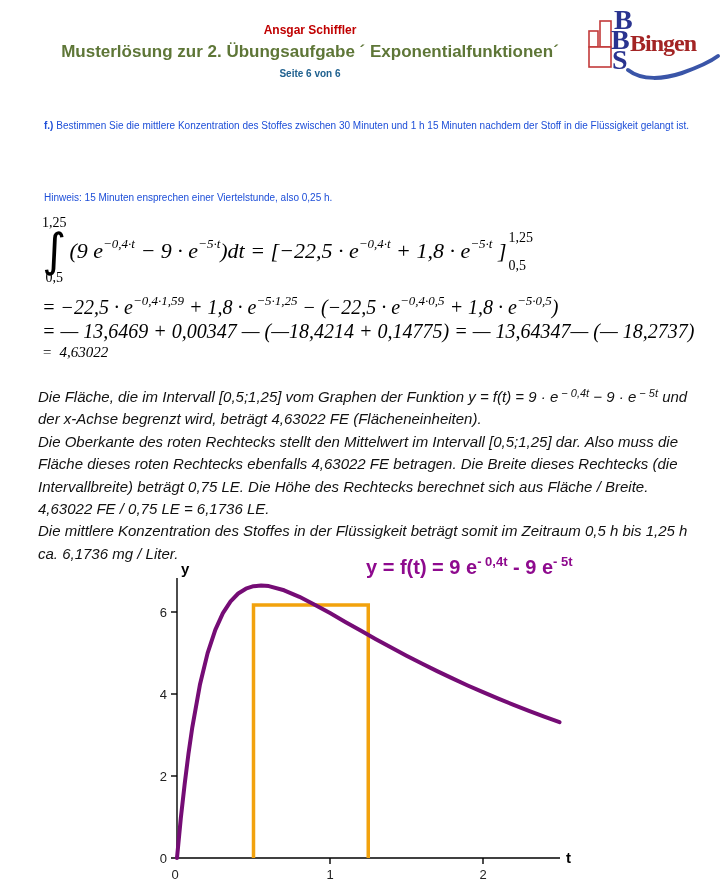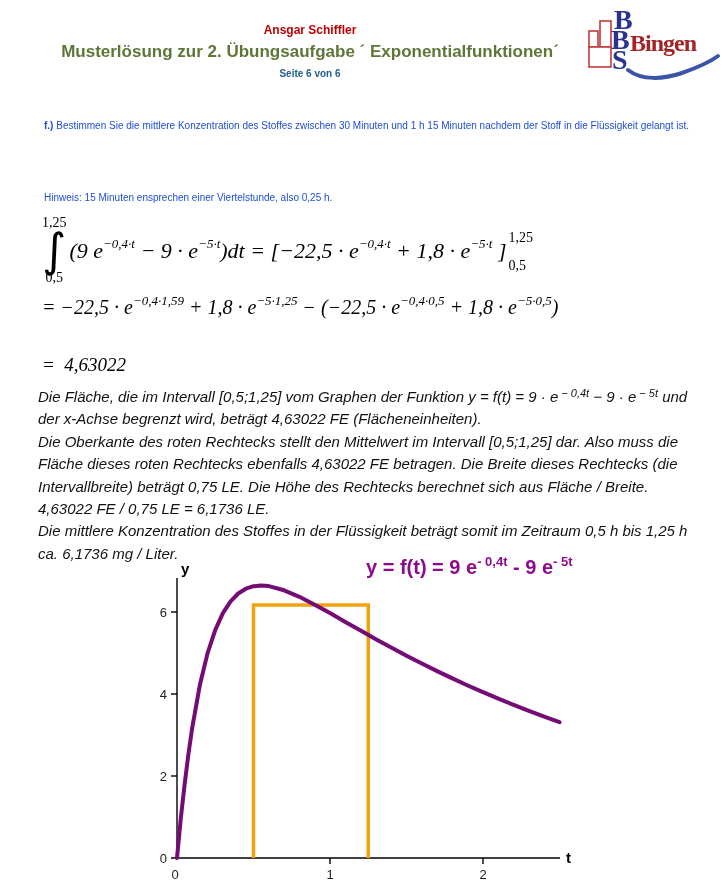--- a/index.html
+++ b/index.html
@@ -24,21 +24,21 @@
   .task{top:104px;}
   .hint{top:176px;}
   .bold{font-weight:bold;}
   
   .math{position:absolute;left:42px;top:210px;width:680px;height:170px;
         font-family:"Liberation Serif",serif;font-style:italic;color:#000;}
   .mline{position:absolute;left:0;white-space:pre-wrap;}
   .mline1{top:6px;display:flex;align-items:center;}
   .mline2{top:86px;font-size:20px;}
   .mline3{top:110px;font-size:20px;}
-  .mline4{top:144px;font-size:19px;}
+  .mline4{top:134px;font-size:15px;}
   .int-group{display:inline-flex;flex-direction:column;align-items:center;margin-right:3px;}
   .int-limit{font-size:14px;font-style:normal;line-height:1;}
   .int-sign{font-family:"DejaVu Sans","DejaVu Serif",serif;font-size:46px;line-height:0.9;font-style:normal;}
   .expr{font-size:22px;}
   .math sup{font-size:13px;line-height:0;vertical-align:10px;}
   .mline2 sup,.mline3 sup,.mline4 sup{vertical-align:9px;}
   .br-stack{display:inline-flex;flex-direction:column;justify-content:space-between;
             height:42px;font-size:14px;font-style:normal;line-height:1;margin-left:2px;transform:translateY(1px);}
   
   .explain{position:absolute;left:38px;top:386px;width:668px;font-size:15px;line-height:22.4px;color:#111;font-style:italic;}
@@ -86,20 +86,21 @@
       <span class="int-sign">∫</span>
       <span class="int-limit">0,5</span>
     </span>
     <span class="expr"><span>(9 e</span><sup>−0,4·t</sup><span> − 9 · e</span><sup>−5·t</sup><span>)dt = [−22,5 · e</span><sup>−0,4·t</sup><span> + 1,8 · e</span><sup>−5·t</sup><span> ]</span></span>
     <span class="br-stack">
       <span>1,25</span>
       <span>0,5</span>
     </span>
   </div>
   <div class="mline mline2"><span>= −22,5 · e</span><sup>−0,4·1,59</sup><span> + 1,8 · e</span><sup>−5·1,25</sup><span> − (−22,5 · e</span><sup>−0,4·0,5</sup><span> + 1,8 · e</span><sup>−5·0,5</sup><span>)</span></div>
+  <div class="mline mline3">= — 13,6469 + 0,00347 — (—18,4214 + 0,14775) = — 13,64347— (— 18,2737)</div>
   <div class="mline mline4">=  4,63022</div>
 </div>
 
 <div class="explain">
   <p><span>Die Fläche, die im Intervall [0,5;1,25] vom Graphen der Funktion y = f(t) = 9 · e</span><sup> − 0,4t</sup><span> − 9 · e</span><sup> − 5t</sup><span> und der x-Achse begrenzt wird, beträgt 4,63022 FE (Flächeneinheiten).</span></p>
   <p>Die Oberkante des roten Rechtecks stellt den Mittelwert im Intervall [0,5;1,25] dar. Also muss die Fläche dieses roten Rechtecks ebenfalls 4,63022  FE betragen. Die Breite dieses Rechtecks (die Intervallbreite) beträgt 0,75 LE. Die Höhe des Rechtecks berechnet sich aus Fläche / Breite.</p>
   <p>4,63022  FE / 0,75 LE = 6,1736 LE.</p>
   <p>Die mittlere Konzentration des Stoffes in der Flüssigkeit beträgt somit im Zeitraum 0,5 h bis 1,25 h ca. 6,1736 mg / Liter.</p>
 </div>
 

